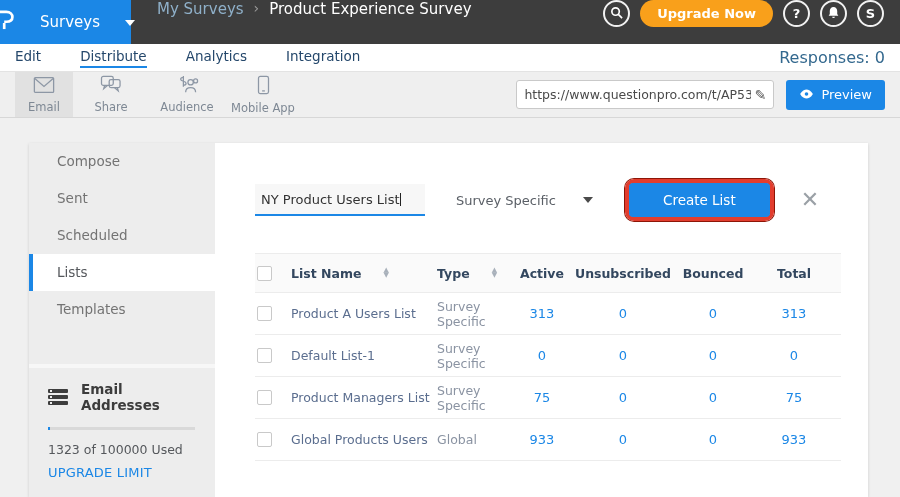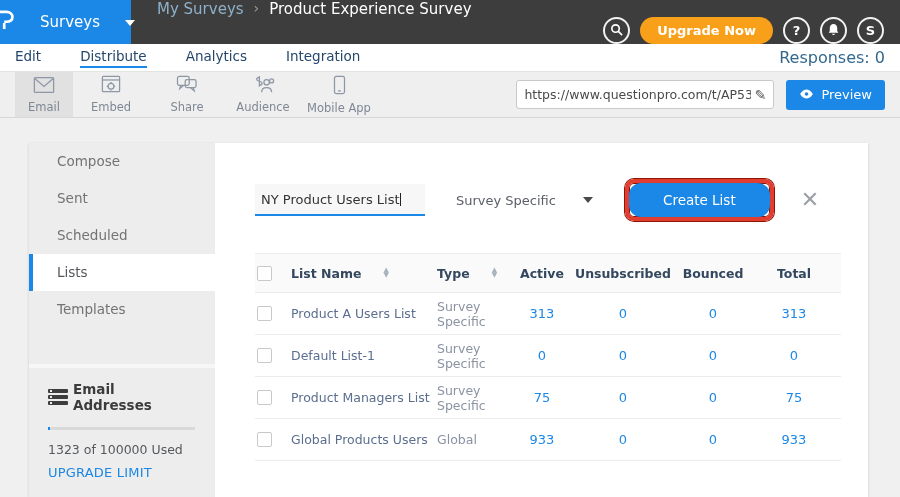--- a/index.html
+++ b/index.html
@@ -11,21 +11,21 @@
   .logo-box { width:131px; background:#1B87E6; color:#fff; display:flex;
     align-items:center; justify-content:center; gap:25px; cursor:pointer; }
   .logo-box .label { font-size:15px; }
   .caret-down { width:0; height:0; border-left:5px solid transparent;
     border-right:5px solid transparent; border-top:6px solid #fff; margin-top:2px; }
   .breadcrumb { display:flex; align-items:flex-start; gap:10px; margin-left:26px;
     font-size:15px; flex:1; }
   .crumb-parent { color:#8fb0c9; cursor:pointer; }
   .crumb-sep { color:#9a9a9a; font-size:14px; }
   .crumb-current { color:#ffffff; }
-  .header-right { display:flex; align-items:flex-end; gap:10px; padding-right:16px; }
+  .header-right { display:flex; align-items:flex-start; gap:10px; padding-right:16px; }
   .circle-btn { width:27px; height:27px; border:2px solid #f2f2f2; border-radius:50%;
     display:flex; align-items:center; justify-content:center; color:#fff;
     font-size:13px; font-weight:bold; cursor:pointer; background:transparent; }
   .upgrade-btn { height:27px; background:#F9A01B; border:none; border-radius:14px;
     color:#fff; font-weight:bold; font-size:13px; padding:0 17px; cursor:pointer;
     font-family:inherit; }
 
   
   .nav-row { height:28px; background:#fff; border-bottom:1px solid #e3e3e3;
     display:flex; align-items:center; padding:0 15px; }
@@ -58,21 +58,21 @@
     box-shadow:0 1px 3px rgba(0,0,0,.14); }
 
   
   .sidebar { width:186px; background:#ededed; flex-shrink:0; }
   .side-item { height:37px; line-height:37px; padding-left:28px; font-size:13.5px;
     color:#737373; cursor:pointer; }
   .side-item.active { background:#fff; border-left:4px solid #1B87E6;
     padding-left:24px; color:#55585c; }
   .side-gap { height:4px; background:#f7f7f7; margin-top:36px; }
   .email-section { padding:13px 20px 0 19px; }
-  .email-header { display:flex; align-items:center; gap:5px; }
+  .email-header { display:flex; align-items:center; gap:13px; }
   .server-icon { display:flex; flex-direction:column; gap:2px; }
   .server-icon i { display:block; width:20px; height:4px; background:#3d3d3d;
     border-radius:1px; position:relative; }
   .server-icon i::before { content:""; position:absolute; left:2px; top:1px;
     width:2px; height:2px; background:#ededed; }
   .email-title { font-size:13.5px; font-weight:bold; color:#3c3c3c; }
   .progress { height:3px; background:#d9d9d9; margin-top:14px; }
   .progress-fill { height:3px; background:#1B87E6; }
   .usage { margin-top:12px; font-size:12.5px; color:#55585c; }
   .upgrade-link { margin-top:8px; font-size:13px; color:#1B87E6; cursor:pointer;
@@ -85,21 +85,21 @@
     padding:8px 6px 7px 6px; font-size:13px; color:#333; cursor:text;
     white-space:nowrap; overflow:hidden; }
   .cursor-bar { display:inline-block; width:1px; height:13px; background:#222;
     vertical-align:-2px; }
   .type-select { margin-left:31px; display:flex; align-items:center; gap:27px;
     font-size:13px; color:#5a5f66; cursor:pointer; }
   .sel-caret { width:0; height:0; border-left:5px solid transparent;
     border-right:5px solid transparent; border-top:6px solid #4a4a4a; }
   .annotation-ring { margin-left:32px; border:4px solid #e23d2e; border-radius:9px;
     box-shadow:0 0 0 1px #8e1506, inset 0 0 0 1px #8e1506; }
-  .create-btn { display:block; background:#1B87E6; border:none; border-radius:12px;
+  .create-btn { display:block; background:#1B87E6; border:none; border-radius:4px;
     color:#fff; font-size:13.5px; padding:9px 34px; cursor:pointer;
     font-family:inherit; }
   .close-x { margin-left:27px; color:#9aa0a6; font-size:22px; line-height:1;
     cursor:pointer; }
 
   
   .table { margin-top:32px; width:586px; }
   .t-row { display:grid; grid-template-columns:36px 146px 80px 50px 112px 68px 94px;
     align-items:center; height:42px; border-bottom:1px solid #ececec; }
   .t-head { background:#fafafa; border-top:1px solid #ececec; height:40px; }
@@ -168,31 +168,20 @@
 
 <div class="toolbar">
   <div class="tool-item active">
     <span>
       <svg width="22" height="18" viewBox="0 0 24 19">
           <rect x="1.5" y="1.5" width="21" height="16" rx="1"></rect>
           <path d="M2 2.5 L12 11 L22 2.5"></path>
         </svg>
     </span>
     <span>Email</span>
-  </div>
-  <div class="tool-item">
-    <span>
-      <svg width="20" height="19" viewBox="0 0 22 21">
-          <rect x="1.5" y="1.5" width="19" height="17" rx="1"></rect>
-          <path d="M1.5 5.5 H20.5"></path>
-          <circle cx="11" cy="12.5" r="3.2"></circle>
-          <path d="M11 7.8 V9.3 M11 15.7 V17.2 M6.3 12.5 H7.8 M14.2 12.5 H15.7"></path>
-        </svg>
-    </span>
-    <span>Embed</span>
   </div>
   <div class="tool-item">
     <span>
       <svg width="22" height="19" viewBox="0 0 24 21">
           <rect x="1.5" y="1.5" width="13" height="10" rx="2"></rect>
           <path d="M5 11.5 L4 15 L8 11.5"></path>
           <rect x="10" y="5" width="12" height="9" rx="2"></rect>
           <path d="M19 14 L20 17.5 L16 14"></path>
         </svg>
     </span>

